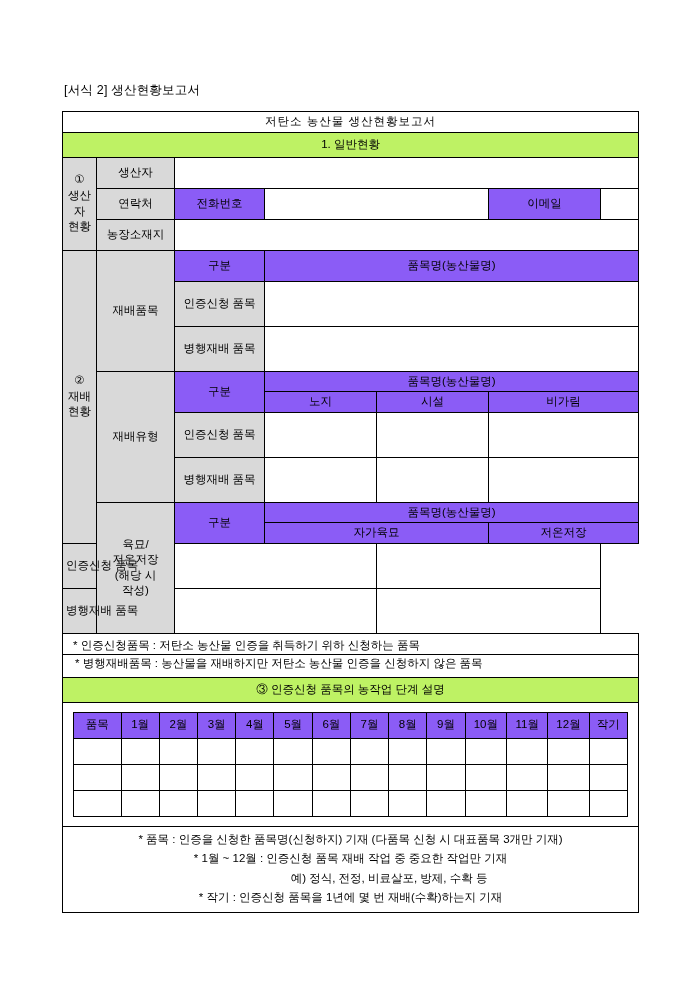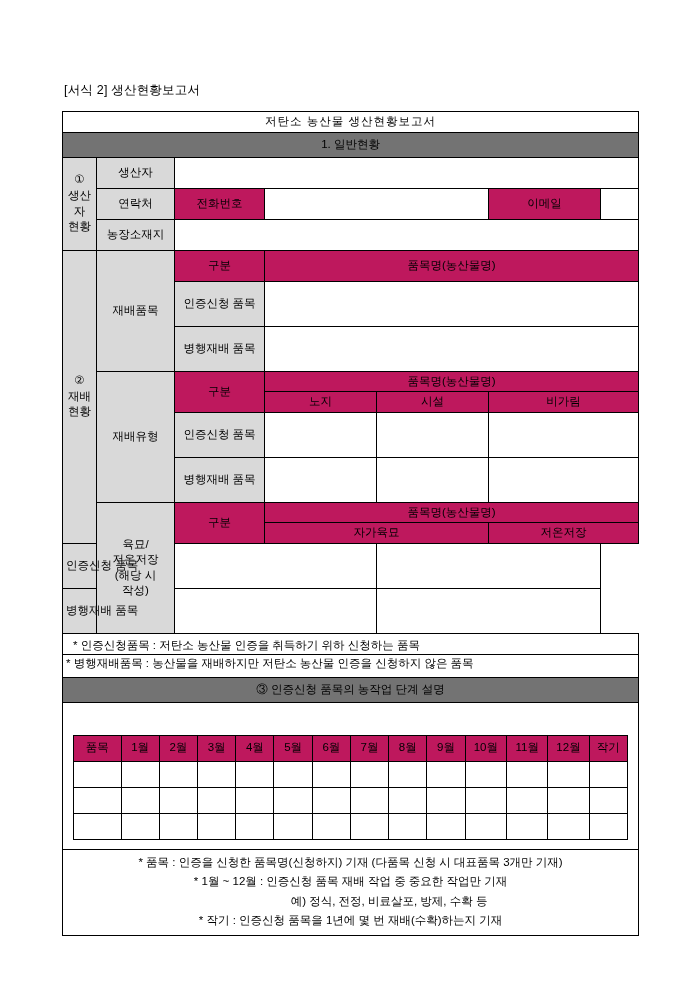--- a/index.html
+++ b/index.html
@@ -42,29 +42,29 @@
     line-height: 1.35;
   }
   .title-cell {
     font-size: 16px;
     font-weight: bold;
     letter-spacing: 1px;
     padding: 7px 0 8px 0;
     text-align: center;
   }
   .section-head {
-    background: #737373;
+    background: #bef264;
     font-weight: bold;
     text-align: left;
     padding-left: 6px;
     font-size: 12px;
     height: 20px;
   }
   .gray {
-    background: #be185d;
+    background: #8b5cf6;
   }
   .vert-label {
     background: #d9d9d9;
     font-weight: bold;
     font-size: 12px;
     line-height: 1.5;
   }
   .lbl {
     background: #d9d9d9;
     font-size: 11.5px;
@@ -78,22 +78,21 @@
     table-layout: fixed;
   }
   .month-table td {
     border: 1px solid #000000;
     font-size: 11px;
     text-align: center;
     height: 21px;
     padding: 1px;
   }
   .month-wrap {
-    padding: 25px 10px 9px 10px;
-    margin-top: 7px;
+    padding: 9px 10px 9px 10px;
   }
   .footnote {
     font-size: 11.5px;
     text-align: left;
     line-height: 1.8;
     padding: 1px 8px 1px 10px;
     white-space: nowrap;
   }
   .footnote.indent {
     padding-left: 80px;
@@ -214,21 +213,21 @@
     <tr>
       <td class="lbl cellh-40 nowrap">병행재배 품목</td>
       <td class="blank" colspan="2"></td>
       <td class="blank" colspan="2"></td>
     </tr>
 
     <tr>
       <td class="note" colspan="7" style="text-align:left;padding:4px 8px 1px 10px;font-size:11.5px;white-space:nowrap;">* 인증신청품목 : 저탄소 농산물 인증을 취득하기 위하 신청하는 품목</td>
     </tr>
     <tr>
-      <td class="note" colspan="7" style="text-align:left;padding:1px 8px 5px 3px;font-size:11.5px;white-space:nowrap;">* 병행재배품목 : 농산물을 재배하지만 저탄소 농산물 인증을 신청하지 않은 품목</td>
+      <td class="note" colspan="7" style="text-align:left;padding:1px 8px 5px 12px;font-size:11.5px;white-space:nowrap;">* 병행재배품목 : 농산물을 재배하지만 저탄소 농산물 인증을 신청하지 않은 품목</td>
     </tr>
 
     <tr>
       <td class="section-head" colspan="7">③ 인증신청 품목의 농작업 단계 설명</td>
     </tr>
 
     <tr>
       <td colspan="7" style="padding:0;border:1px solid #000;">
         <div class="month-wrap">
           <table class="month-table">

